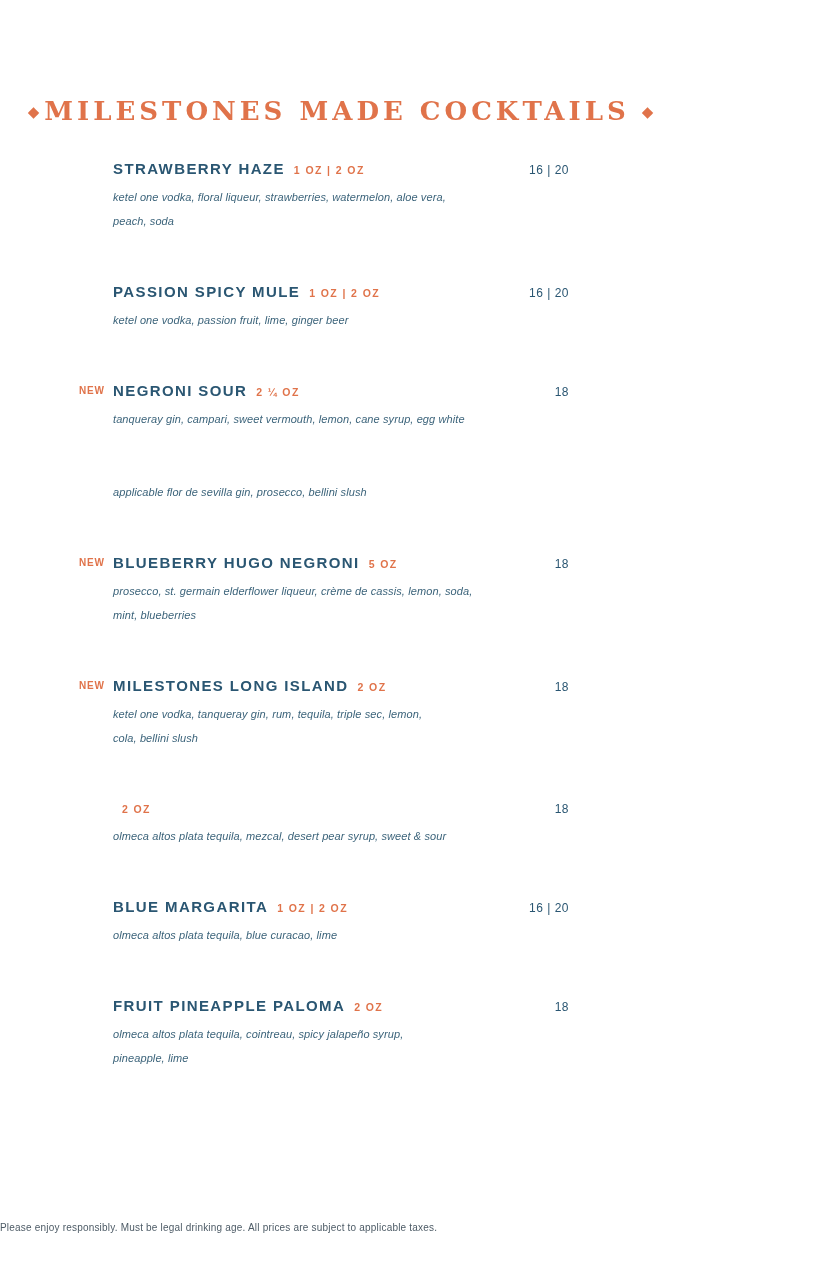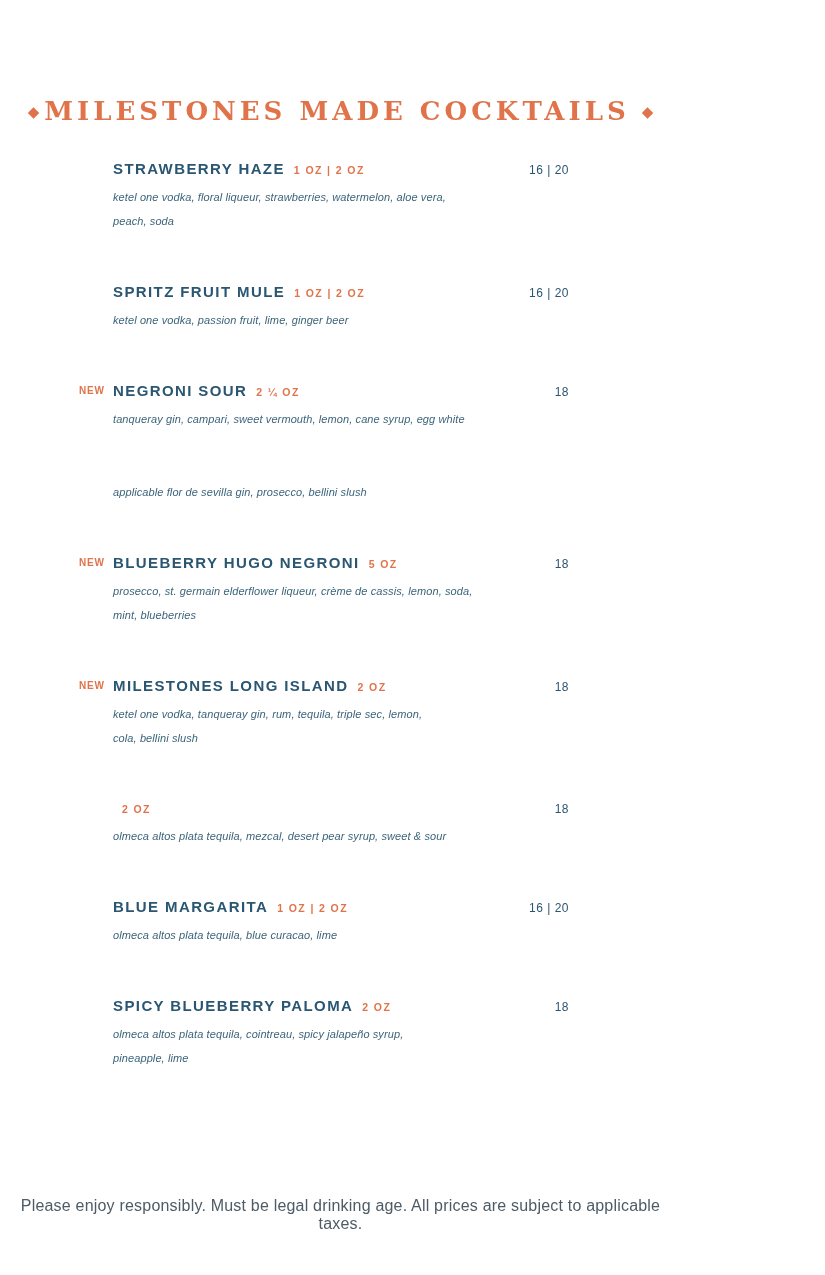--- a/index.html
+++ b/index.html
@@ -83,22 +83,22 @@
     letter-spacing: 0.1px;
     color: var(--body, #3B637A);
     white-space: pre-line;
     font-style: italic;
   }
   .footer {
     position: absolute;
     left: 0;
     right: 0;
     bottom: 42px;
-    text-align: center;
-    font-size: 16px;
+    text-align: left;
+    font-size: 10px;
     letter-spacing: 0.2px;
     color: var(--footer, #4D5B66);
   }
 </style>
 </head>
 <body>
 
 <div class="page">
 
   <div class="title-row">
@@ -114,21 +114,21 @@
         <span class="item-size">1 OZ | 2 OZ</span>
         <span class="item-price">16 | 20</span>
       </div>
       <div class="item-desc">ketel one vodka, floral liqueur, strawberries, watermelon, aloe vera,
 peach, soda</div>
     </div>
 
     <div class="item">
 
       <div class="item-head">
-        <span class="item-name">SPRITZ FRUIT MULE</span>
+        <span class="item-name">PASSION SPICY MULE</span>
         <span class="item-size">1 OZ | 2 OZ</span>
         <span class="item-price">16 | 20</span>
       </div>
       <div class="item-desc">ketel one vodka, passion fruit, lime, ginger beer</div>
     </div>
 
     <div class="item">
       <span class="new-badge">NEW</span>
       <div class="item-head">
         <span class="item-name">NEGRONI SOUR</span>
@@ -180,21 +180,21 @@
         <span class="item-name">BLUE MARGARITA</span>
         <span class="item-size">1 OZ | 2 OZ</span>
         <span class="item-price">16 | 20</span>
       </div>
       <div class="item-desc">olmeca altos plata tequila, blue curacao, lime</div>
     </div>
 
     <div class="item">
 
       <div class="item-head">
-        <span class="item-name">SPICY BLUEBERRY PALOMA</span>
+        <span class="item-name">FRUIT PINEAPPLE PALOMA</span>
         <span class="item-size">2 OZ</span>
         <span class="item-price">18</span>
       </div>
       <div class="item-desc">olmeca altos plata tequila, cointreau, spicy jalapeño syrup,
 pineapple, lime</div>
     </div>
 
   </div>
 
   <div class="footer">Please enjoy responsibly. Must be legal drinking age. All prices are subject to applicable taxes.</div>

